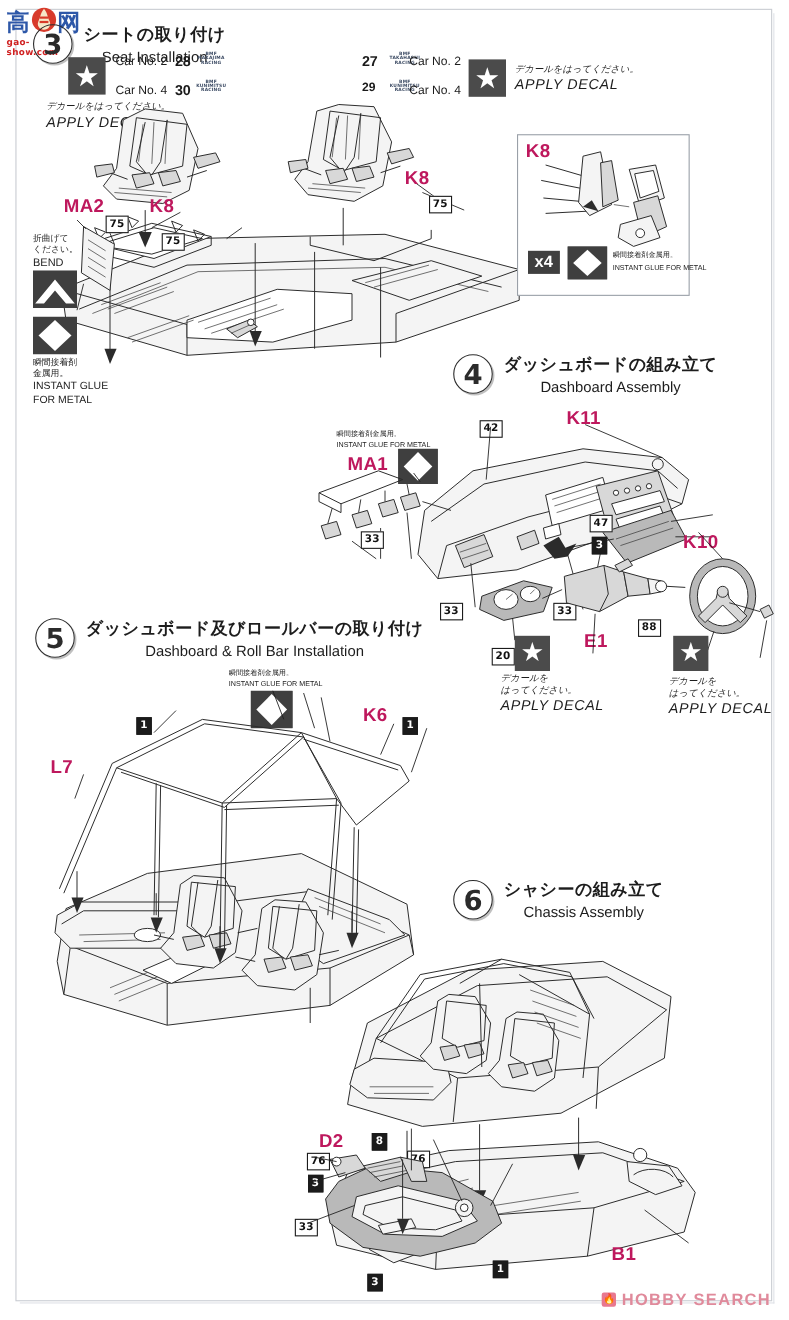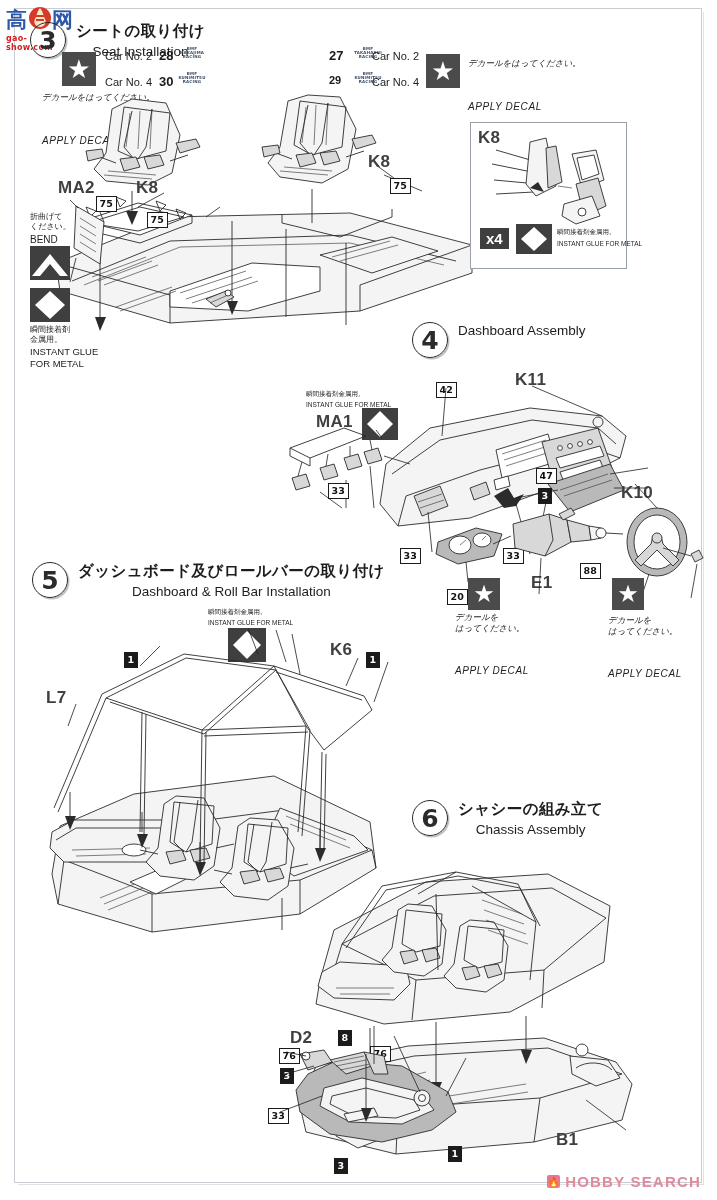--- a/index.html
+++ b/index.html
@@ -31,36 +31,36 @@
     border:1.6px solid #2b2b2b;display:flex;align-items:center;justify-content:center;
     font-size:25px;font-weight:bold;color:#2b2b2b;line-height:1;
     font-family:"DejaVu Sans",sans-serif;
     box-shadow:1.5px 1.5px 0 rgba(140,140,140,.55);
   }
   .step .txt{position:absolute;left:46px;top:-1px;text-align:center;}
   .step .jp-title{font-family:"DejaVu Sans",sans-serif;font-size:15.5px;font-weight:bold;letter-spacing:.4px;color:#1d1d1d;white-space:nowrap;}
   .step .en-title{font-size:13.5px;color:#1d1d1d;margin-top:2px;white-space:nowrap;}
 
   
-  .part-label{position:absolute;font-size:17px;font-weight:bold;color:#404040;letter-spacing:.3px;}
+  .part-label{position:absolute;font-size:17px;font-weight:bold;color:#be185d;letter-spacing:.3px;}
 
   
   .numbox{
     position:absolute;border:1.3px solid #1b1b1b;background:#fff;color:#111;
     font-size:9.5px;font-weight:bold;line-height:1;padding:2px 2.5px 2.5px;
     font-family:"DejaVu Sans",sans-serif;letter-spacing:.2px;
   }
   .numbox.inv{background:#1b1b1b;color:#fff;border-color:#1b1b1b;}
 
   
   .star-box{position:absolute;width:34px;height:34px;background:#4b4b4b;display:flex;align-items:center;justify-content:center;}
   .star-box .star{color:#fff;font-size:26px;line-height:1;}
   .decal-cap{position:absolute;font-size:8.5px;line-height:1.25;color:#1d1d1d;white-space:nowrap;font-style:italic;}
   .decal-cap .jpl{font-family:"DejaVu Sans",sans-serif;font-size:8.5px;}
-  .decal-cap .enl{font-size:10px;letter-spacing:.6px;margin-top:32px;}
+  .decal-cap .enl{font-size:13px;letter-spacing:.6px;}
 
   
   .bend-box{position:absolute;width:40px;height:34px;background:#3f3f3f;overflow:hidden;}
   .glue-box{position:absolute;width:40px;height:34px;background:#3f3f3f;overflow:hidden;}
   .tiny-cap{position:absolute;font-size:8px;line-height:1.3;color:#1d1d1d;white-space:nowrap;}
   .tiny-cap.jpn{font-family:"DejaVu Sans",sans-serif;}
 
   
   .x4{position:absolute;background:#3f3f3f;color:#fff;font-weight:bold;font-size:15px;padding:3px 6px;line-height:1;}
 
@@ -295,20 +295,21 @@
       <rect width="36" height="30" fill="#3f3f3f"></rect>
       <path d="M18 3 L31 15 L18 27 L5 15 Z" fill="#ffffff"></path>
     </svg>
   </div>
   <div class="tiny-cap jpn" style="left:557px;top:228px;font-size:6.5px">瞬間接着剤金属用。</div>
   <div class="tiny-cap" style="left:557px;top:240px;font-size:6.5px">INSTANT GLUE FOR METAL</div>
 
   <div class="step" style="left:412px;top:322px">
     <div class="circ">4</div>
     <div class="txt">
+      <div class="jp-title">ダッシュボードの組み立て</div>
       <div class="en-title">Dashboard Assembly</div>
     </div>
   </div>
 
   <div class="tiny-cap jpn" style="left:306px;top:390px;font-size:6.5px">瞬間接着剤金属用。</div>
   <div class="tiny-cap" style="left:306px;top:401px;font-size:6.5px">INSTANT GLUE FOR METAL</div>
   <div class="glue-box" style="left:362px;top:408px;width:36px;height:32px">
     <svg viewBox="0 0 36 32" style="width:36px;height:32px">
       <rect width="36" height="32" fill="#3f3f3f"></rect>
       <path d="M18 3 L31 16 L18 29 L5 16 Z" fill="#ffffff"></path>

